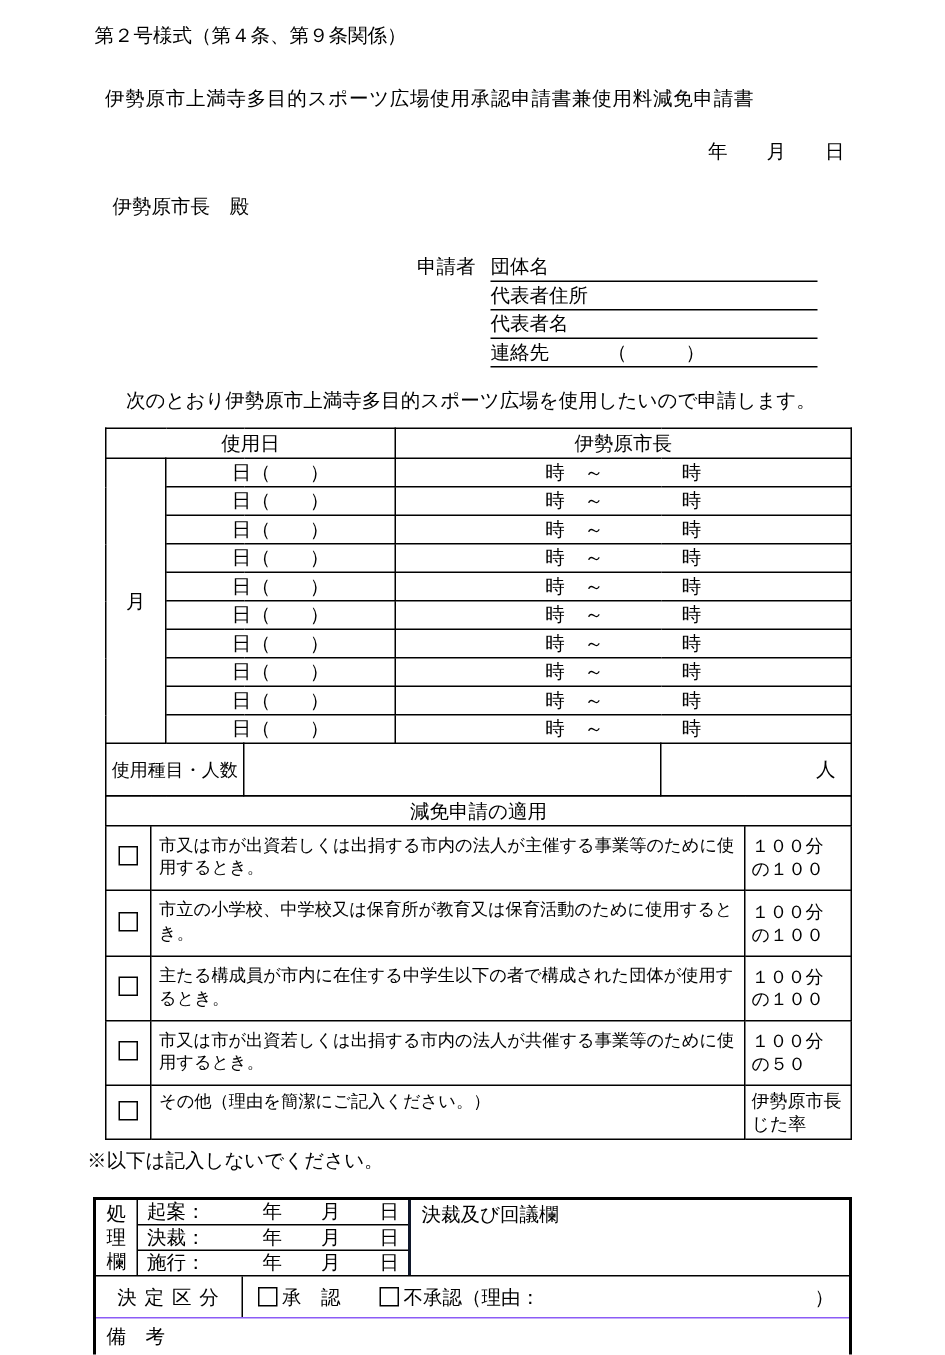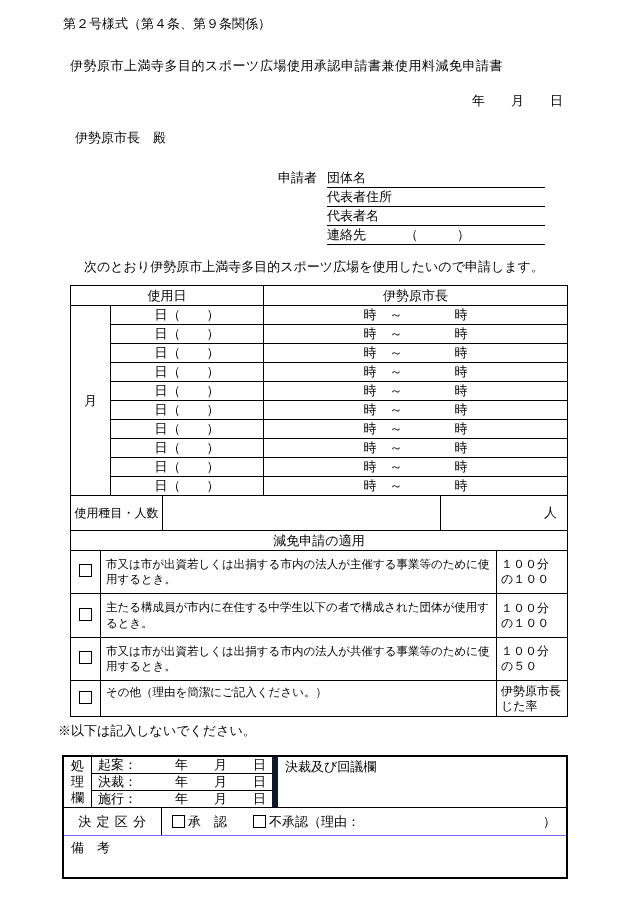--- a/index.html
+++ b/index.html
@@ -43,21 +43,21 @@
   .waiver tr.other .w-text{vertical-align:top;padding-top:4px;}
 
   .cbx{display:inline-block;width:11px;height:11px;border:1px solid #000;vertical-align:-1px;background:#fff;}
 
   .note{margin-top:5px;margin-left:-12px;margin-bottom:15px;}
 
   .procbox{width:506px;margin-left:-8px;border:2px solid #000;box-sizing:border-box;background:#fff;}
   .proc-top{display:flex;border-bottom:1px solid #000;}
   .proc-vcell{width:27px;border-right:1px solid #000;display:flex;align-items:center;justify-content:center;}
   .proc-vlabel{width:15px;line-height:16px;word-break:break-all;text-align:center;}
-  .proc-dates{width:180px;border-right:6px solid #0f172a;}
+  .proc-dates{width:180px;border-right:2px solid #0f172a;}
   .proc-date-row{height:16px;display:flex;align-items:center;border-bottom:1px solid #000;padding:0 6px;box-sizing:content-box;}
   .proc-date-row:last-child{border-bottom:none;}
   .proc-date-row .d-date{margin-left:auto;}
   .proc-approval{flex:1;padding:1px 7px;vertical-align:top;}
   .proc-decision{display:flex;border-bottom:1px solid #8b5cf6;height:27px;}
   .decision-label{width:97px;border-right:1px solid #000;display:flex;align-items:center;justify-content:center;letter-spacing:1px;}
   .decision-content{flex:1;display:flex;align-items:center;padding:0 10px;}
   .decision-content .cbx{margin-right:3px;}
   .gap26{display:inline-block;width:26px;}
   .close-paren{margin-left:auto;}
@@ -153,20 +153,26 @@
         <col style="width:396px">
         <col style="width:71px">
     </colgroup>
     <tbody>
         <tr class="w-hdr">
       <td colspan="3">減免申請の適用</td>
     </tr>
     <tr style="height:33px">
       <td class="w-cb"><span class="cbx"></span></td>
       <td class="w-text">市又は市が出資若しくは出捐する市内の法人が主催する事業等のために使用するとき。</td>
+      <td class="w-rate">１００分
+の１００</td>
+    </tr>
+    <tr style="height:33px">
+      <td class="w-cb"><span class="cbx"></span></td>
+      <td class="w-text">市立の小学校、中学校又は保育所が教育又は保育活動のために使用するとき。</td>
       <td class="w-rate">１００分
 の１００</td>
     </tr>
     <tr style="height:33px">
       <td class="w-cb"><span class="cbx"></span></td>
       <td class="w-text">主たる構成員が市内に在住する中学生以下の者で構成された団体が使用するとき。</td>
       <td class="w-rate">１００分
 の１００</td>
     </tr>
     <tr style="height:33px">

